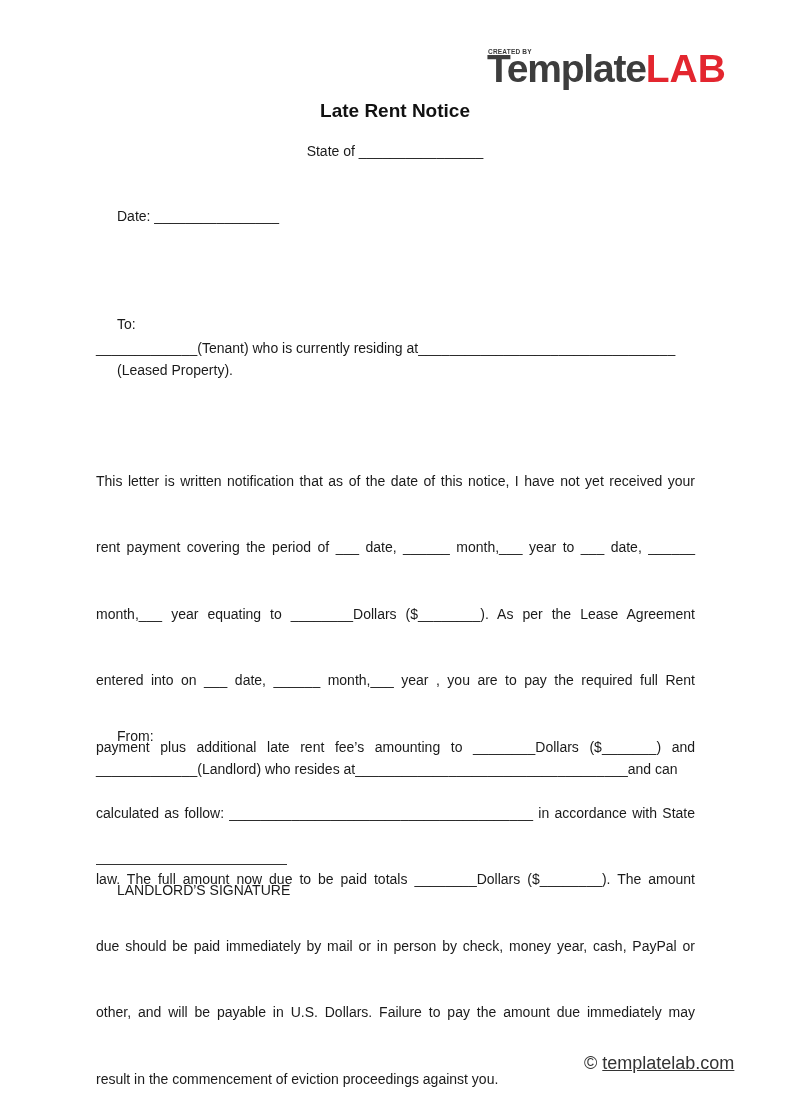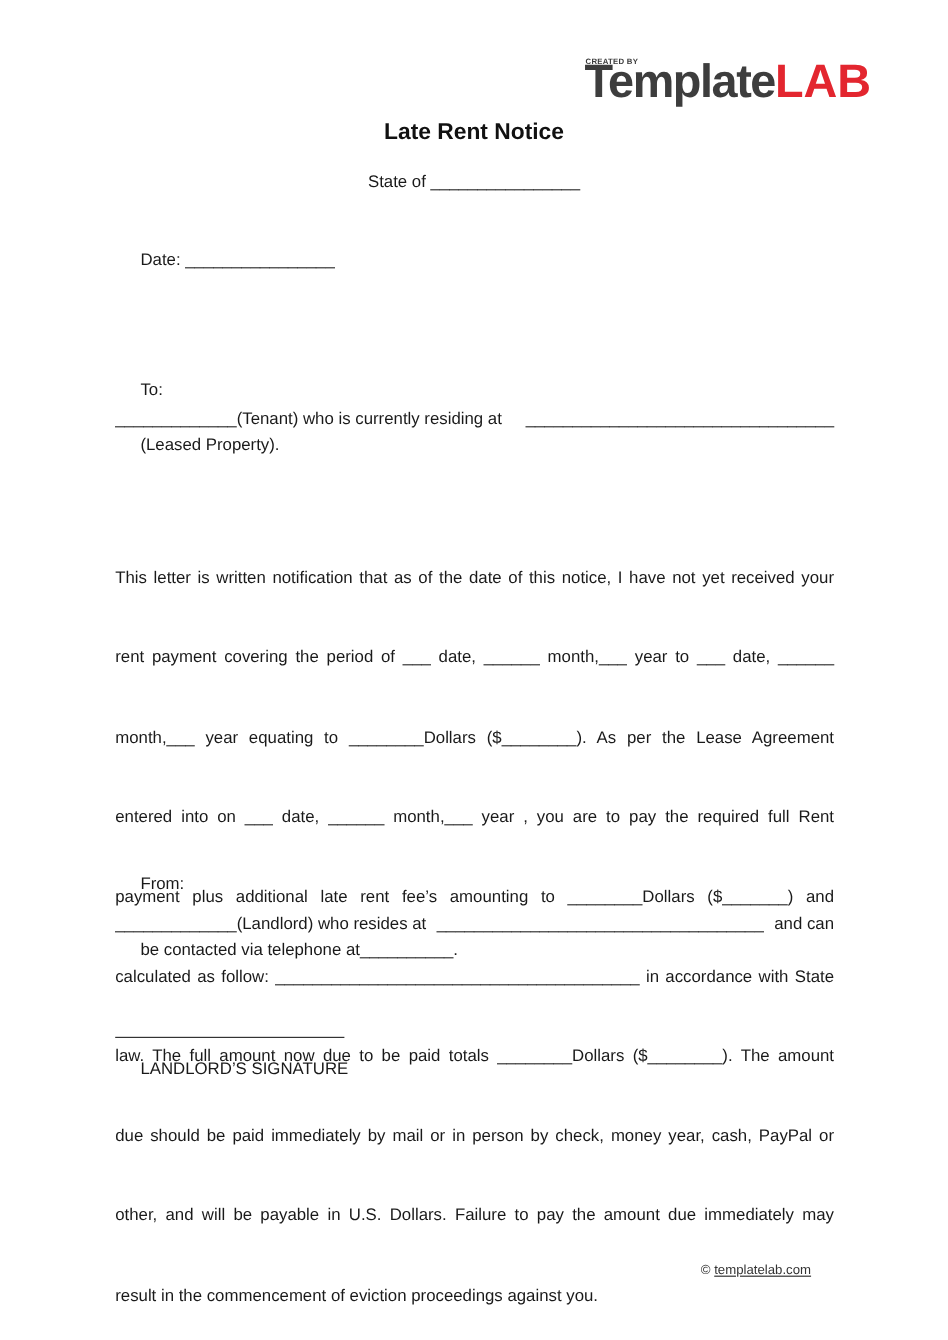--- a/index.html
+++ b/index.html
@@ -91,35 +91,34 @@
       white-space: nowrap;
       margin-top: 44px;
     }
     .para .ln.last { text-align-last: left; }
     .row {
       position: absolute;
       left: 96px;
       width: 599px;
       font-size: 14px;
       display: flex;
-      justify-content: space-between;
       white-space: nowrap;
     }
     .sig-line {
       position: absolute;
       left: 96px;
       top: 864px;
       width: 191px;
       border-bottom: 1px solid #333;
     }
     .footer {
       position: absolute;
       left: 584px;
       top: 1053px;
-      font-size: 11px;
+      font-size: 18px;
       color: #333;
       white-space: nowrap;
     }
     .footer a {
       color: #333;
       text-decoration: underline;
     }
   </style>
 </head>
 <body>
@@ -165,21 +164,20 @@
   </div>
 
 
   <div class="text-line" style="top:728px;">From:</div>
 
   <div class="row" style="top:761px;">
     <span><span>_____________</span><span>(Landlord) who resides at</span></span>
     <span>___________________________________</span>
     <span>and can</span>
   </div>
-  <div class="text-line" style="top:783px;">be contacted via telephone at__________.</div>
 
   <div class="sig-line"></div>
   <div class="text-line" style="top:882px;">LANDLORD’S SIGNATURE</div>
 
   <div class="footer">
     <span>©</span>
     <a>templatelab.com</a>
   </div>
 
 </div>

